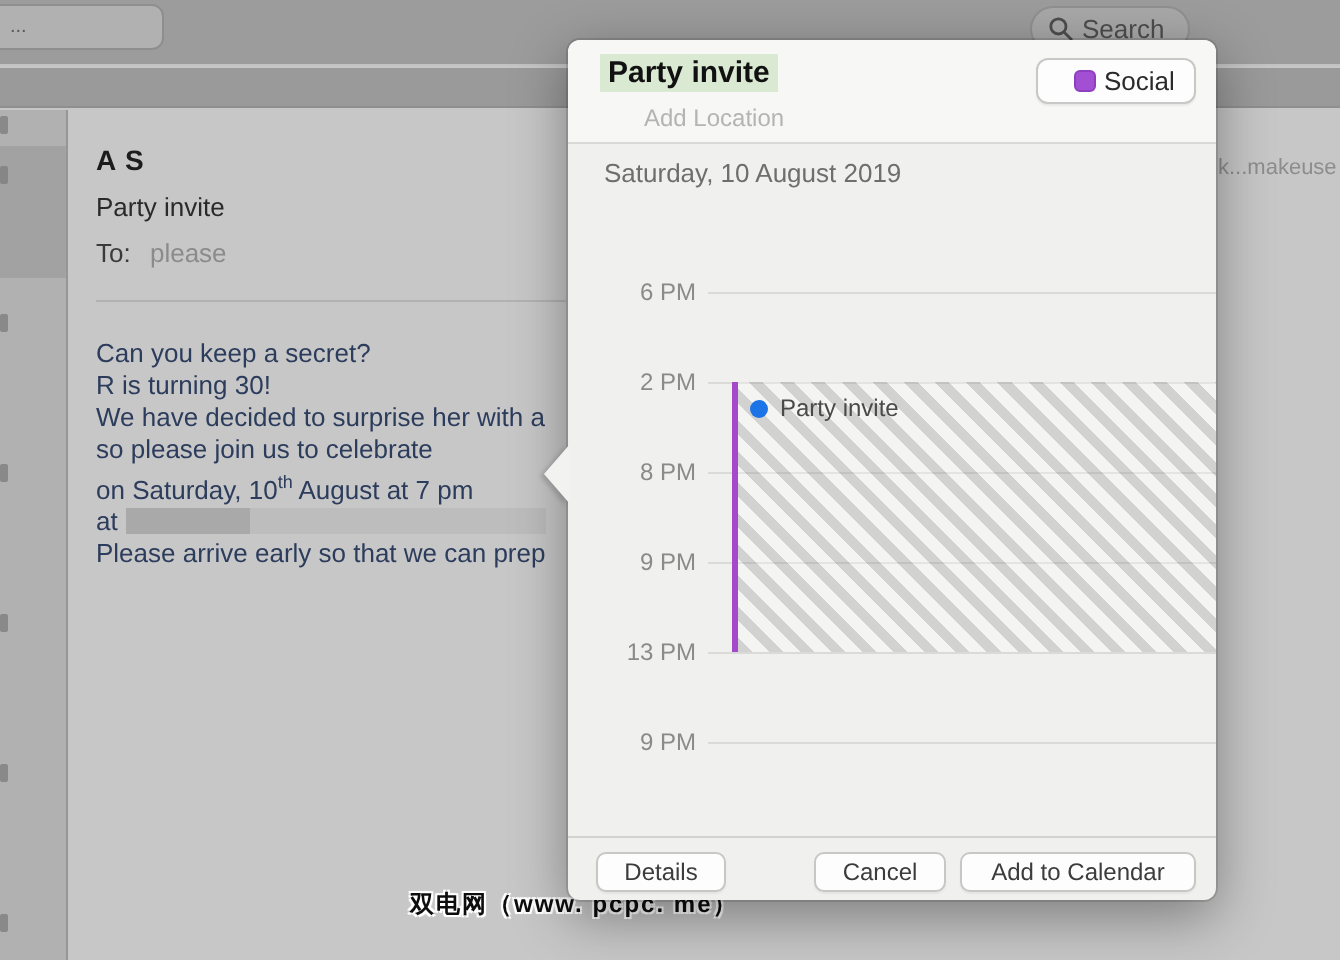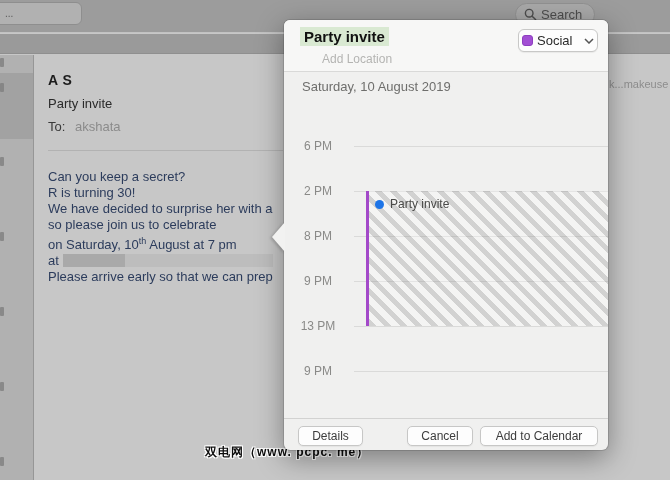--- a/index.html
+++ b/index.html
@@ -37,34 +37,34 @@
   
   .watermark { position:absolute; left:205px; top:444px; z-index:3; font-size:12px; font-weight:bold; color:#0d0d0d; letter-spacing:1px; white-space:nowrap;
     text-shadow:0 0 2px #fff, 1px 1px 0 #fff, -1px -1px 0 #fff, 1px -1px 0 #fff, -1px 1px 0 #fff; }
   
   .popover { position:absolute; left:284px; top:20px; width:324px; height:430px; background:#f0f0ef; border-radius:6px; z-index:5;
     box-shadow:0 8px 28px rgba(0,0,0,.38), 0 0 0 1px rgba(0,0,0,.12); }
   .pop-arrow { position:absolute; left:-12px; top:202px; width:0; height:0; border-top:15px solid transparent; border-bottom:15px solid transparent; border-right:13px solid #f2f2f1; filter:drop-shadow(-2px 1px 1px rgba(0,0,0,.15)); }
   .pop-head { position:absolute; left:0; top:0; width:100%; height:52px; background:#f7f7f6; border-radius:6px 6px 0 0; border-bottom:1px solid #d9d9d8; }
   .ev-title { position:absolute; left:16px; top:7px; font-size:15px; font-weight:bold; color:#111; background:#d9e9d2; padding:1px 4px; }
   .ev-location { position:absolute; left:18px; top:32px; font-size:12px; color:#b4b4b2;margin-left:20px; }
-  .cat-select { position:absolute; left:234px; top:9px; width:80px; height:23px; background:#fdfdfd; border:1px solid #c8c8c7; border-radius:6px; display:flex; align-items:center; padding:0 3px; box-shadow:0 1px 1px rgba(0,0,0,.06); }
+  .cat-select { position:absolute; left:234px; top:9px; width:80px; height:23px; background:#fdfdfd; border:1px solid #c8c8c7; border-radius:6px; display:flex; align-items:center; padding:0 18px; box-shadow:0 1px 1px rgba(0,0,0,.06); }
   .cat-swatch { width:11px; height:11px; border-radius:3px; background:#a24fd4; border:1px solid #8e3fc0; margin-right:4px; flex:0 0 auto; }
   .cat-label { font-size:13px; color:#2a2a2a; flex:1 1 auto; }
   .date-header { position:absolute; left:18px; top:59px; font-size:13px; color:#6e6e6c; }
   
   .cal { position:absolute; left:0; top:75px; width:100%; height:323px; }
   .time-row { position:absolute; left:0; width:100%; height:0; }
   .time-row:nth-of-type(1){ top:51px; }
   .time-row:nth-of-type(2){ top:96px; }
   .time-row:nth-of-type(3){ top:141px; }
   .time-row:nth-of-type(4){ top:186px; }
   .time-row:nth-of-type(5){ top:231px; }
   .time-row:nth-of-type(6){ top:276px; }
-  .time-label { position:absolute; right:260px; top:-7px; width:60px; text-align:center; font-size:12px; color:#8a8a88; }
+  .time-label { position:absolute; right:260px; top:-7px; width:60px; text-align:right; font-size:12px; color:#8a8a88; }
   .time-row:nth-of-type(5) .time-label,
   .time-row:nth-of-type(6) .time-label { right:260px; }
   .gridline { position:absolute; left:70px; right:0; top:0; height:1px; background:#dadad9; }
   .event-block { position:absolute; left:82px; right:0; top:96px; height:135px;
     background:repeating-linear-gradient(45deg, rgba(140,140,140,.30) 0 5px, rgba(255,255,255,.28) 5px 11px);
     border-left:3px solid #a349c9; z-index:2; }
   .event-inner { position:absolute; left:6px; top:6px; display:flex; align-items:center; }
   .event-dot { width:9px; height:9px; border-radius:50%; background:#1d74e7; margin-right:6px; flex:0 0 auto; }
   .event-title { font-size:12px; color:#4a4a48; }
   
@@ -101,21 +101,21 @@
   <div class="frag" style="top:327px;"></div>
   <div class="frag" style="top:402px;"></div>
 </div>
 
 <div class="pane">
   <div class="hdr">
     <div class="sender">A S</div>
     <div class="subject">Party invite</div>
     <div class="to-line">
       <span class="to-label">To:</span>
-      <span class="to-value">akshata</span>
+      <span class="to-value">please</span>
     </div>
   </div>
   <div class="hdr-divider"></div>
   <div class="body-text">
     <div>Can you keep a secret?</div>
     <div>R is turning 30!</div>
     <div>We have decided to surprise her with a</div>
     <div>so please join us to celebrate</div>
     <div><span>on Saturday, 10</span><sup>th</sup><span> August at 7 pm</span></div>
     <div><span>at</span><span class="redact1"></span><span class="redact2"></span></div>

